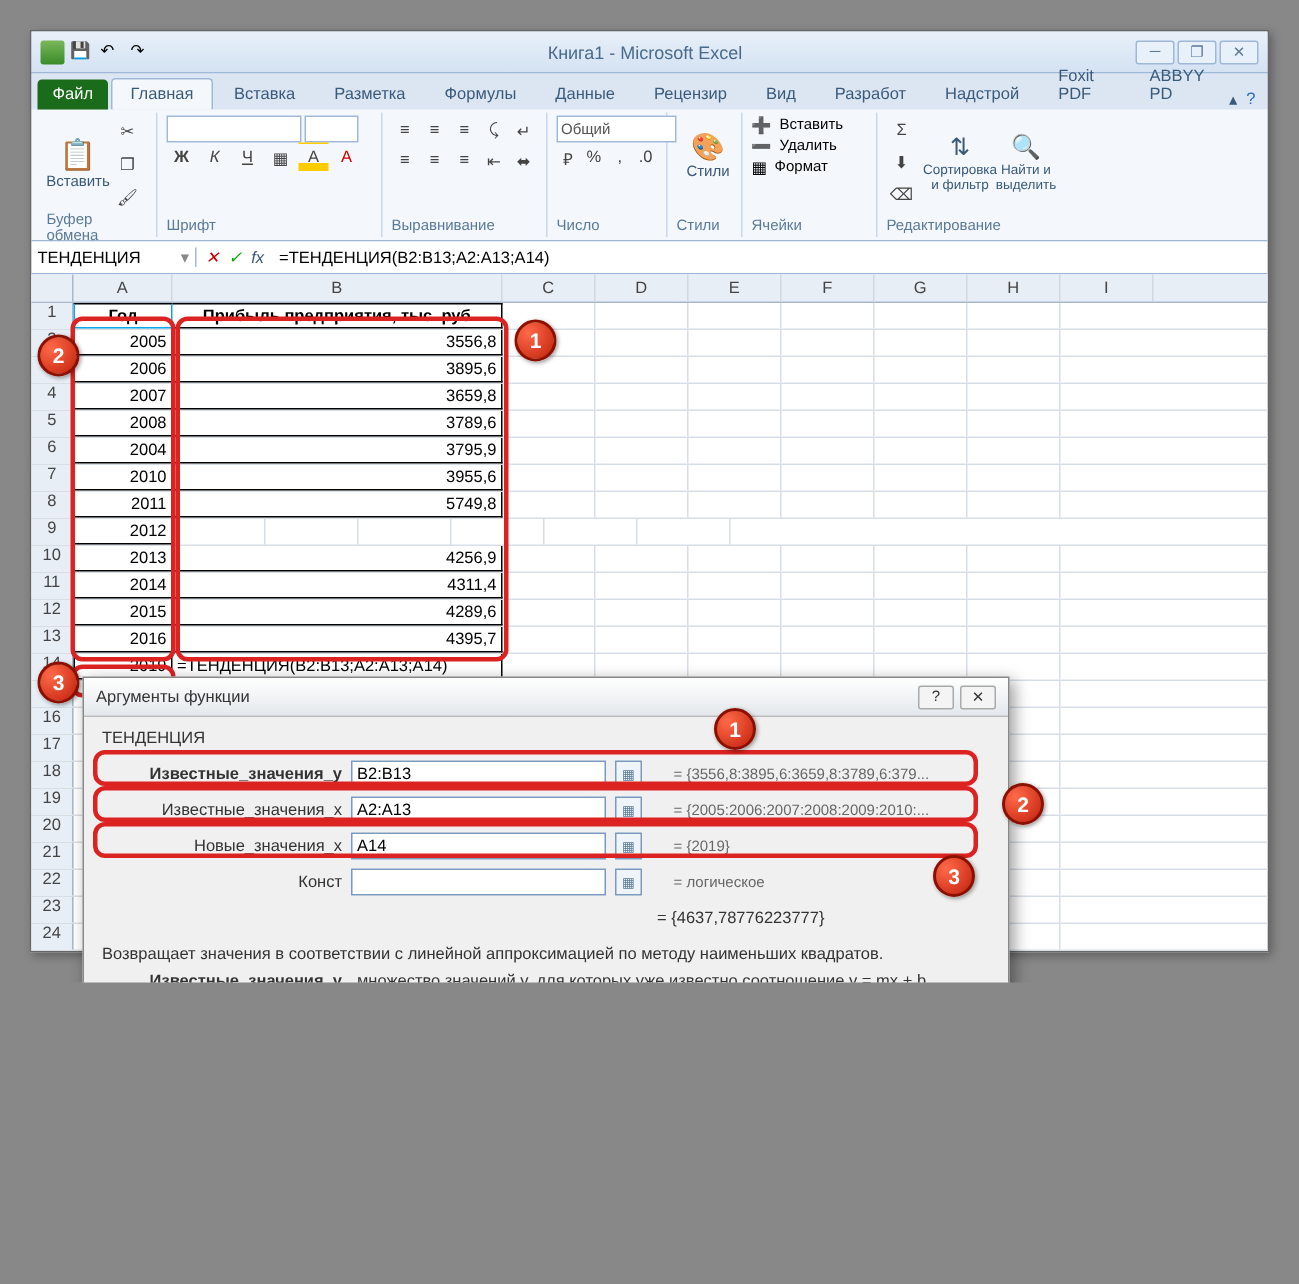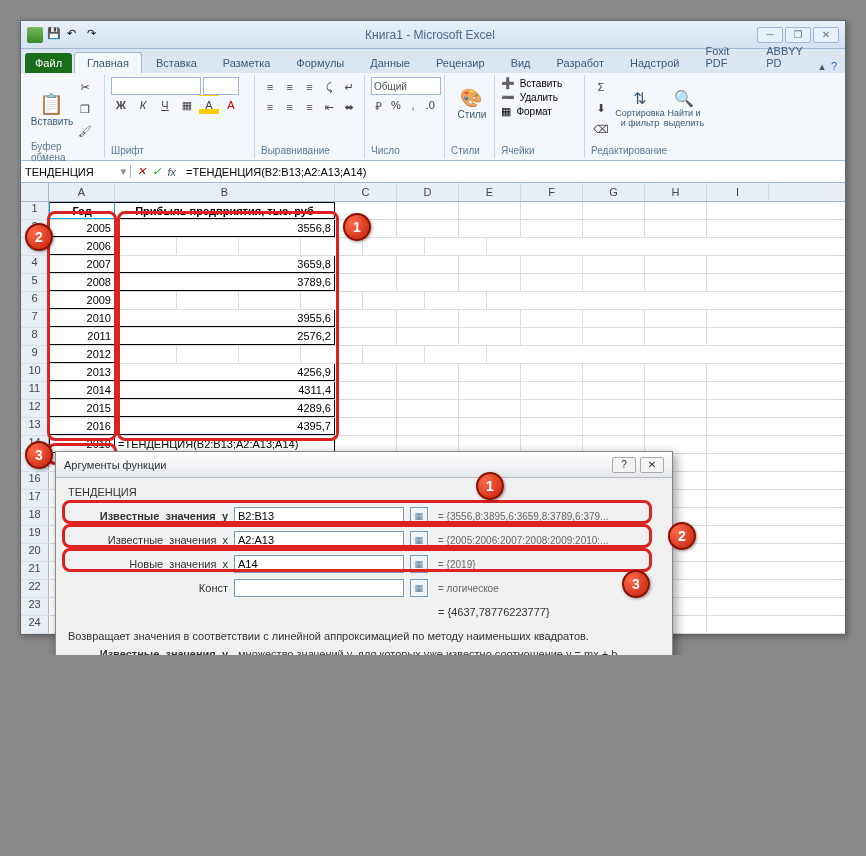--- a/index.html
+++ b/index.html
@@ -43,21 +43,21 @@
   .dialog { position: absolute; left: 34px; top: 430px; width: 618px; background: #f0f0f0; border: 1px solid #888; box-shadow: 3px 3px 10px rgba(0,0,0,0.4); }
   .dialog .dtitle { height: 26px; background: linear-gradient(#fff,#e4e8ec); display: flex; align-items: center; padding: 0 8px; font-size: 11px; color: #333; border-bottom: 1px solid #bbb; }
   .dialog .dtitle .btns { margin-left: auto; display:flex; gap:4px;}
   .dialog .dtitle .btns span { width:24px; height:16px; border:1px solid #aaa; background:#f4f4f4; display:flex; align-items:center; justify-content:center; font-size:10px; border-radius:2px;}
   .dialog .body { padding: 8px 12px; font-size: 11px; color: #333; position:relative;}
   .dialog .fname { font-size: 11px; margin-bottom: 6px; }
   .dialog .argrow { display: flex; align-items: center; height: 24px; gap: 6px; }
   .dialog .argrow .alabel { width: 160px; text-align: right; }
   .dialog .argrow input { width: 170px; height: 18px; border: 1px solid #7a9ac0; font-size: 11px; padding: 0 3px; }
   .dialog .argrow .pick { width: 18px; height: 18px; border: 1px solid #7a9ac0; background:#eef4fa; display:flex; align-items:center; justify-content:center; font-size:9px; color:#5a7a9a;}
-  .dialog .argrow .res { color: #666; font-size: 10px; margin-left:4px; white-space:nowrap; overflow:hidden;}
+  .dialog .argrow .res { color: #666; font-size: 10px; margin-left:15px; white-space:nowrap; overflow:hidden;}
   .dialog .desc { margin: 12px 0 6px; font-size: 11px; }
   .dialog .argdesc { display:flex; gap:10px; margin: 4px 0 14px;}
   .dialog .argdesc .an { font-weight:bold; width:160px; text-align:right;}
   .dialog .valrow { margin-top: 8px; }
   .dialog .foot { display: flex; align-items: center; padding: 4px 0 8px; }
   .dialog .foot a { color: #0060c0; text-decoration: underline; font-size: 11px; }
   .dialog .foot .btns2 { margin-left: auto; display: flex; gap: 8px; }
   .dialog .foot button { width: 72px; height: 22px; border: 1px solid #888; background: linear-gradient(#fdfdfd,#e4e4e4); font-size: 11px; border-radius: 3px; }
   .dialog .foot button.ok { border: 1px solid #3a7ac0; box-shadow: 0 0 3px #6aa0e0; }
   .logic { color:#888;}
@@ -143,21 +143,21 @@
         <span class="btn">≡</span>
         <span class="btn">≡</span>
         <span class="btn">≡</span>
         <span class="btn">⇤</span>
         <span class="btn">⬌</span>
       </div>
       <div class="lbl">Выравнивание</div>
     </div>
     <div class="rgroup" style="width:80px">
       <div class="row">
-          <input class="combo" style="width: 70px;" disabled="" value="Общий">
+          <input class="combo" style="width: 80px;" disabled="" value="Общий">
         </div>
       <div class="row">
         <span class="btn">₽</span>
         <span class="btn">%</span>
         <span class="btn">,</span>
         <span class="btn">.0</span>
       </div>
       <div class="lbl">Число</div>
     </div>
     <div class="rgroup" style="width:50px">
@@ -249,20 +249,21 @@
           <div class="cell colC"></div>
           <div class="cell colD"></div>
           <div class="cell colE"></div>
           <div class="cell colF"></div>
           <div class="cell colG"></div>
           <div class="cell colH"></div>
         </div>
         <div class="grow">
           <div class="rowhead">3</div>
           <div class="cell colA  right" style="border:1px solid #000;border-top:0 solid #000;justify-content:flex-end">2006</div>
+          <div class="cell colB  right" style="border:1px solid #000;border-top:0 solid #000;border-left:0;justify-content:flex-end">3895,6</div>
           <div class="cell colC"></div>
           <div class="cell colD"></div>
           <div class="cell colE"></div>
           <div class="cell colF"></div>
           <div class="cell colG"></div>
           <div class="cell colH"></div>
         </div>
         <div class="grow">
           <div class="rowhead">4</div>
           <div class="cell colA  right" style="border:1px solid #000;border-top:0 solid #000;justify-content:flex-end">2007</div>
@@ -280,21 +281,22 @@
           <div class="cell colB  right" style="border:1px solid #000;border-top:0 solid #000;border-left:0;justify-content:flex-end">3789,6</div>
           <div class="cell colC"></div>
           <div class="cell colD"></div>
           <div class="cell colE"></div>
           <div class="cell colF"></div>
           <div class="cell colG"></div>
           <div class="cell colH"></div>
         </div>
         <div class="grow">
           <div class="rowhead">6</div>
-          <div class="cell colA  right" style="border:1px solid #000;border-top:0 solid #000;justify-content:flex-end">2009</div>
+          <div class="cell colA  right" style="border:1px solid #000;border-top:0 solid #000;justify-content:flex-end">2004</div>
+          <div class="cell colB  right" style="border:1px solid #000;border-top:0 solid #000;border-left:0;justify-content:flex-end">3795,9</div>
           <div class="cell colC"></div>
           <div class="cell colD"></div>
           <div class="cell colE"></div>
           <div class="cell colF"></div>
           <div class="cell colG"></div>
           <div class="cell colH"></div>
         </div>
         <div class="grow">
           <div class="rowhead">7</div>
           <div class="cell colA  right" style="border:1px solid #000;border-top:0 solid #000;justify-content:flex-end">2010</div>
@@ -302,21 +304,21 @@
           <div class="cell colC"></div>
           <div class="cell colD"></div>
           <div class="cell colE"></div>
           <div class="cell colF"></div>
           <div class="cell colG"></div>
           <div class="cell colH"></div>
         </div>
         <div class="grow">
           <div class="rowhead">8</div>
           <div class="cell colA  right" style="border:1px solid #000;border-top:0 solid #000;justify-content:flex-end">2011</div>
-          <div class="cell colB  right" style="border:1px solid #000;border-top:0 solid #000;border-left:0;justify-content:flex-end">2576,2</div>
+          <div class="cell colB  right" style="border:1px solid #000;border-top:0 solid #000;border-left:0;justify-content:flex-end">5749,8</div>
           <div class="cell colC"></div>
           <div class="cell colD"></div>
           <div class="cell colE"></div>
           <div class="cell colF"></div>
           <div class="cell colG"></div>
           <div class="cell colH"></div>
         </div>
         <div class="grow">
           <div class="rowhead">9</div>
           <div class="cell colA  right" style="border:1px solid #000;border-top:0 solid #000;justify-content:flex-end">2012</div>

